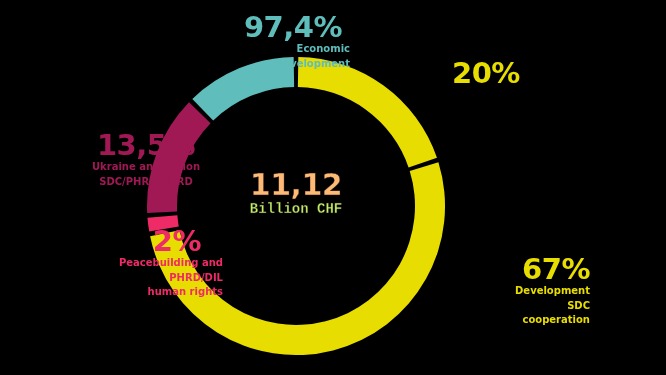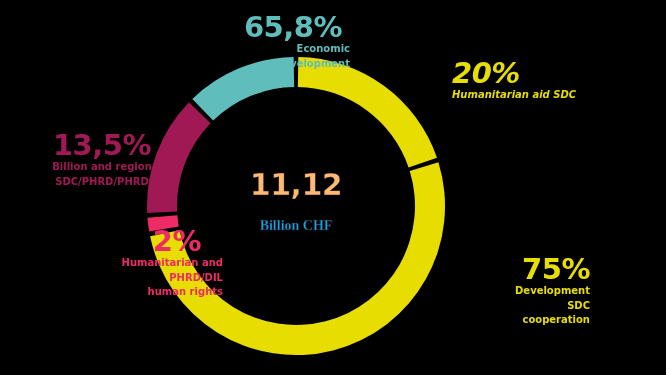--- a/index.html
+++ b/index.html
@@ -38,26 +38,26 @@
   .center-value {
     font-family: "DejaVu Sans", sans-serif;
     font-weight: bold;
     font-size: 30px;
     line-height: 1.0;
     letter-spacing: -0.5px;
     color: #fdba74;
     -webkit-text-stroke: 0.4px #2a1018;
   }
   .center-unit {
-    font-family: Liberation Serif, serif;
+    font-family: Liberation Mono, monospace;
     font-weight: bold;
     font-size: 14px;
     line-height: 1.0;
-    margin-top: 19px;
-    color: #0ea5e9;
+    margin-top: 2px;
+    color: #bef264;
     -webkit-text-stroke: 0.35px #2a1018;
   }
 
   
   .callout {
     position: absolute;
   }
   .pct {
     font-family: "DejaVu Sans", sans-serif;
     font-weight: bold;
@@ -81,41 +81,41 @@
     width: 350px;
     text-align: right;
     color: #5FBDBB;
   }
   #callout-seco .pct { padding-right: 8px; }
 
   
   #callout-humanitarian {
     left: 452px;
     top: 58px;
-    text-align: left;
+    text-align: right;
     color: #E8DD00;
-    font-style: italic;
   }
 
   
   #callout-development {
     left: 398px;
     top: 254px;
     width: 192px;
     text-align: right;
     color: #E8DD00;
   }
 
   
   #callout-ukraine {
     left: 0px;
     top: 130px;
     width: 204px;
     text-align: center;
     color: #A01955;
+    padding-left: 44px;
   }
 
   
   #callout-peace {
     left: 0px;
     top: 226px;
     width: 223px;
     text-align: right;
     color: #EE2A67;
   }
@@ -138,43 +138,42 @@
         </g>
     </svg>
   </div>
 
   <div class="center-label">
     <div class="center-value">11,12</div>
     <div class="center-unit">Billion CHF</div>
   </div>
 
   <div class="callout" id="callout-seco">
-    <div class="pct">65,8%</div>
+    <div class="pct">97,4%</div>
     <div class="desc">Economic</div>
     <div class="desc">development</div>
   </div>
 
   <div class="callout" id="callout-humanitarian">
     <div class="pct">20%</div>
-    <div class="desc">Humanitarian aid SDC</div>
   </div>
 
   <div class="callout" id="callout-development">
-    <div class="pct">75%</div>
+    <div class="pct">67%</div>
     <div class="desc">Development</div>
     <div class="desc">SDC</div>
     <div class="desc">cooperation</div>
   </div>
 
   <div class="callout" id="callout-ukraine">
     <div class="pct">13,5%</div>
-    <div class="desc">Billion and region</div>
+    <div class="desc">Ukraine and region</div>
     <div class="desc">SDC/PHRD/PHRD</div>
   </div>
 
   <div class="callout" id="callout-peace">
     <div class="pct">2%</div>
-    <div class="desc">Humanitarian and</div>
+    <div class="desc">Peacebuilding and</div>
     <div class="desc">PHRD/DIL</div>
     <div class="desc">human rights</div>
   </div>
 
 </div>
 
 </body></html>

